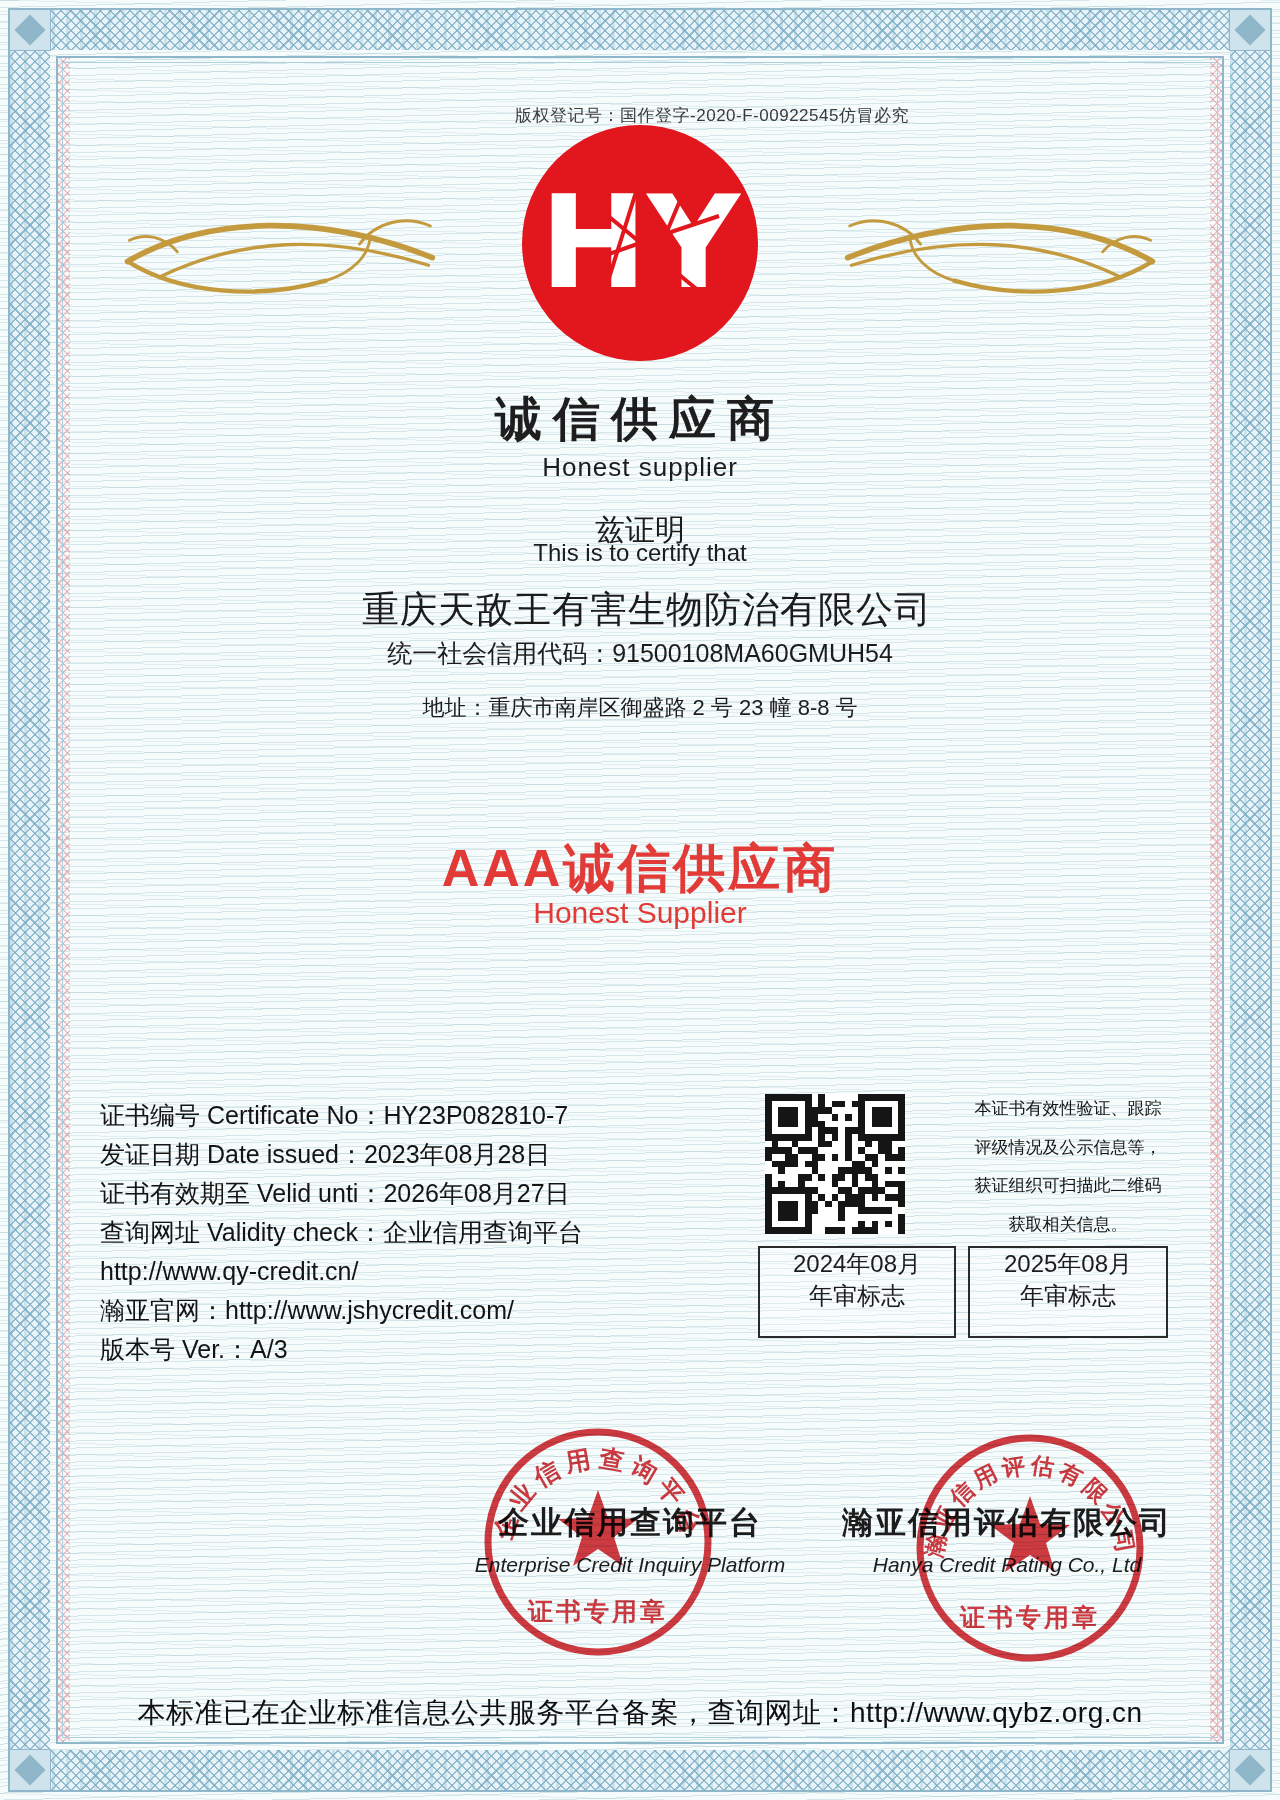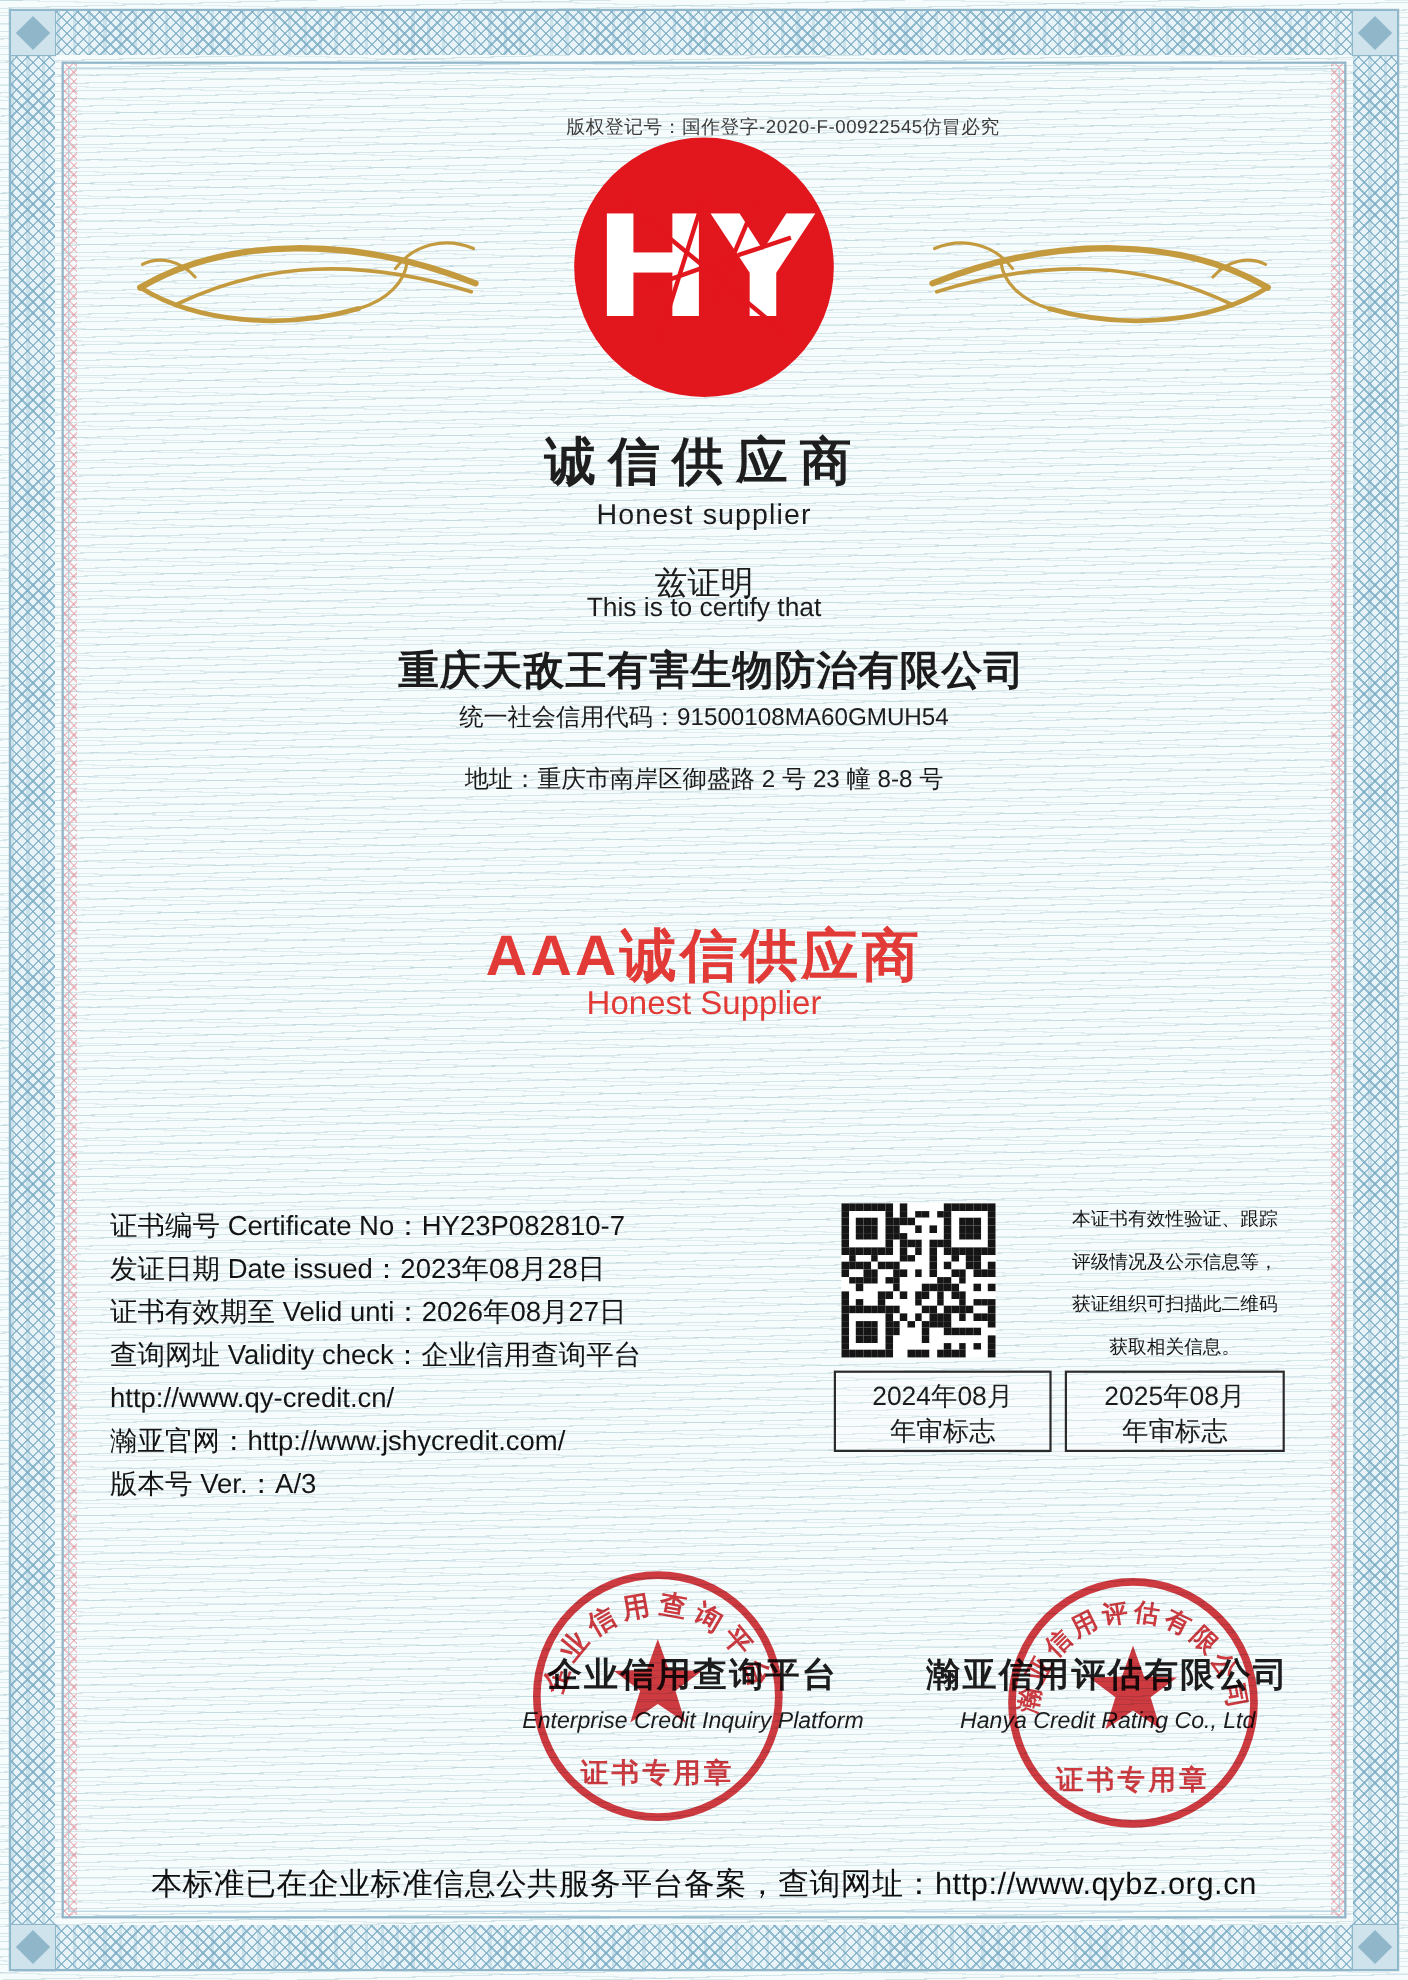--- a/index.html
+++ b/index.html
@@ -38,33 +38,33 @@
   .abs{position:absolute;left:0;right:0;text-align:center;}
   .copyright{top:104px;font-size:17px;color:#3a3a3a;transform:translateX(72px);letter-spacing:.5px;}
   .logo{position:absolute;left:521px;top:124px;width:238px;height:238px;z-index:2;}
   .flourish{position:absolute;top:202px;width:320px;height:115px;z-index:1;}
   .flourish.left{left:118px;}
   .flourish.right{right:118px;transform:scaleX(-1);}
   .title-zh{top:388px;font-size:47px;font-weight:600;letter-spacing:11px;color:#1e1e1e;}
   .title-en{top:452px;font-size:26px;letter-spacing:1px;}
   .certify-zh{top:510px;font-size:30px;}
   .certify-en{top:539px;font-size:24px;}
-  .company{top:585px;font-size:37px;font-weight:bold;letter-spacing:1px;padding-left:14px;}
-  .credit{top:637px;font-size:22px;}
+  .company{top:585px;font-size:37px;font-weight:normal;letter-spacing:1px;padding-left:14px;}
+  .credit{top:637px;font-size:25px;}
   .address{top:671px;font-size:22px;margin-top:22px;}
   .award-zh{top:834px;font-size:52px;font-weight:bold;color:#e23a36;letter-spacing:3px;}
   .award-en{top:896px;font-size:30px;color:#e23a36;}
   .details{position:absolute;left:100px;top:1096px;width:580px;font-size:25px;color:#141414;}
   .details .dline{height:39px;line-height:39px;white-space:nowrap;}
   .qr{position:absolute;left:765px;top:1094px;width:140px;height:140px;background:#fff;
       display:grid;grid-template-columns:repeat(21,1fr);grid-template-rows:repeat(21,1fr);}
   .qr .c1{background:#151515;} .qr .c0{background:#fff;}
   .qr-note{position:absolute;left:920px;top:1090px;width:296px;font-size:17px;line-height:38.5px;color:#141414;text-align:center;}
-  .abox{position:absolute;top:1246px;height:74px;border:2.5px solid #2b2b2b;box-sizing:border-box;
-        display:flex;flex-direction:column;justify-content:flex-end;text-align:center;font-size:24px;line-height:32px;background:rgba(255,255,255,.25);}
+  .abox{position:absolute;top:1246px;height:92px;border:2.5px solid #2b2b2b;box-sizing:border-box;
+        display:flex;flex-direction:column;justify-content:flex-start;text-align:center;font-size:24px;line-height:32px;background:rgba(255,255,255,.25);}
   .abox.b1{left:758px;width:198px;}
   .abox.b2{left:968px;width:200px;}
   .supervision{position:absolute;left:690px;top:1330px;width:480px;text-align:right;font-size:25px;line-height:43px;color:#141414;}
   .issuer{position:absolute;top:1502px;width:430px;text-align:center;z-index:1;}
   .issuer .zh{font-size:31px;font-weight:bold;letter-spacing:2px;}
   .issuer .en{font-size:21px;margin-top:9px;font-style:italic;}
   .issuer.i0{left:415px;}
   .issuer.i1{left:792px;}
   .seal{position:absolute;width:236px;height:236px;z-index:2;opacity:.88;mix-blend-mode:multiply;}
   .seal.s0{left:480px;top:1424px;}

